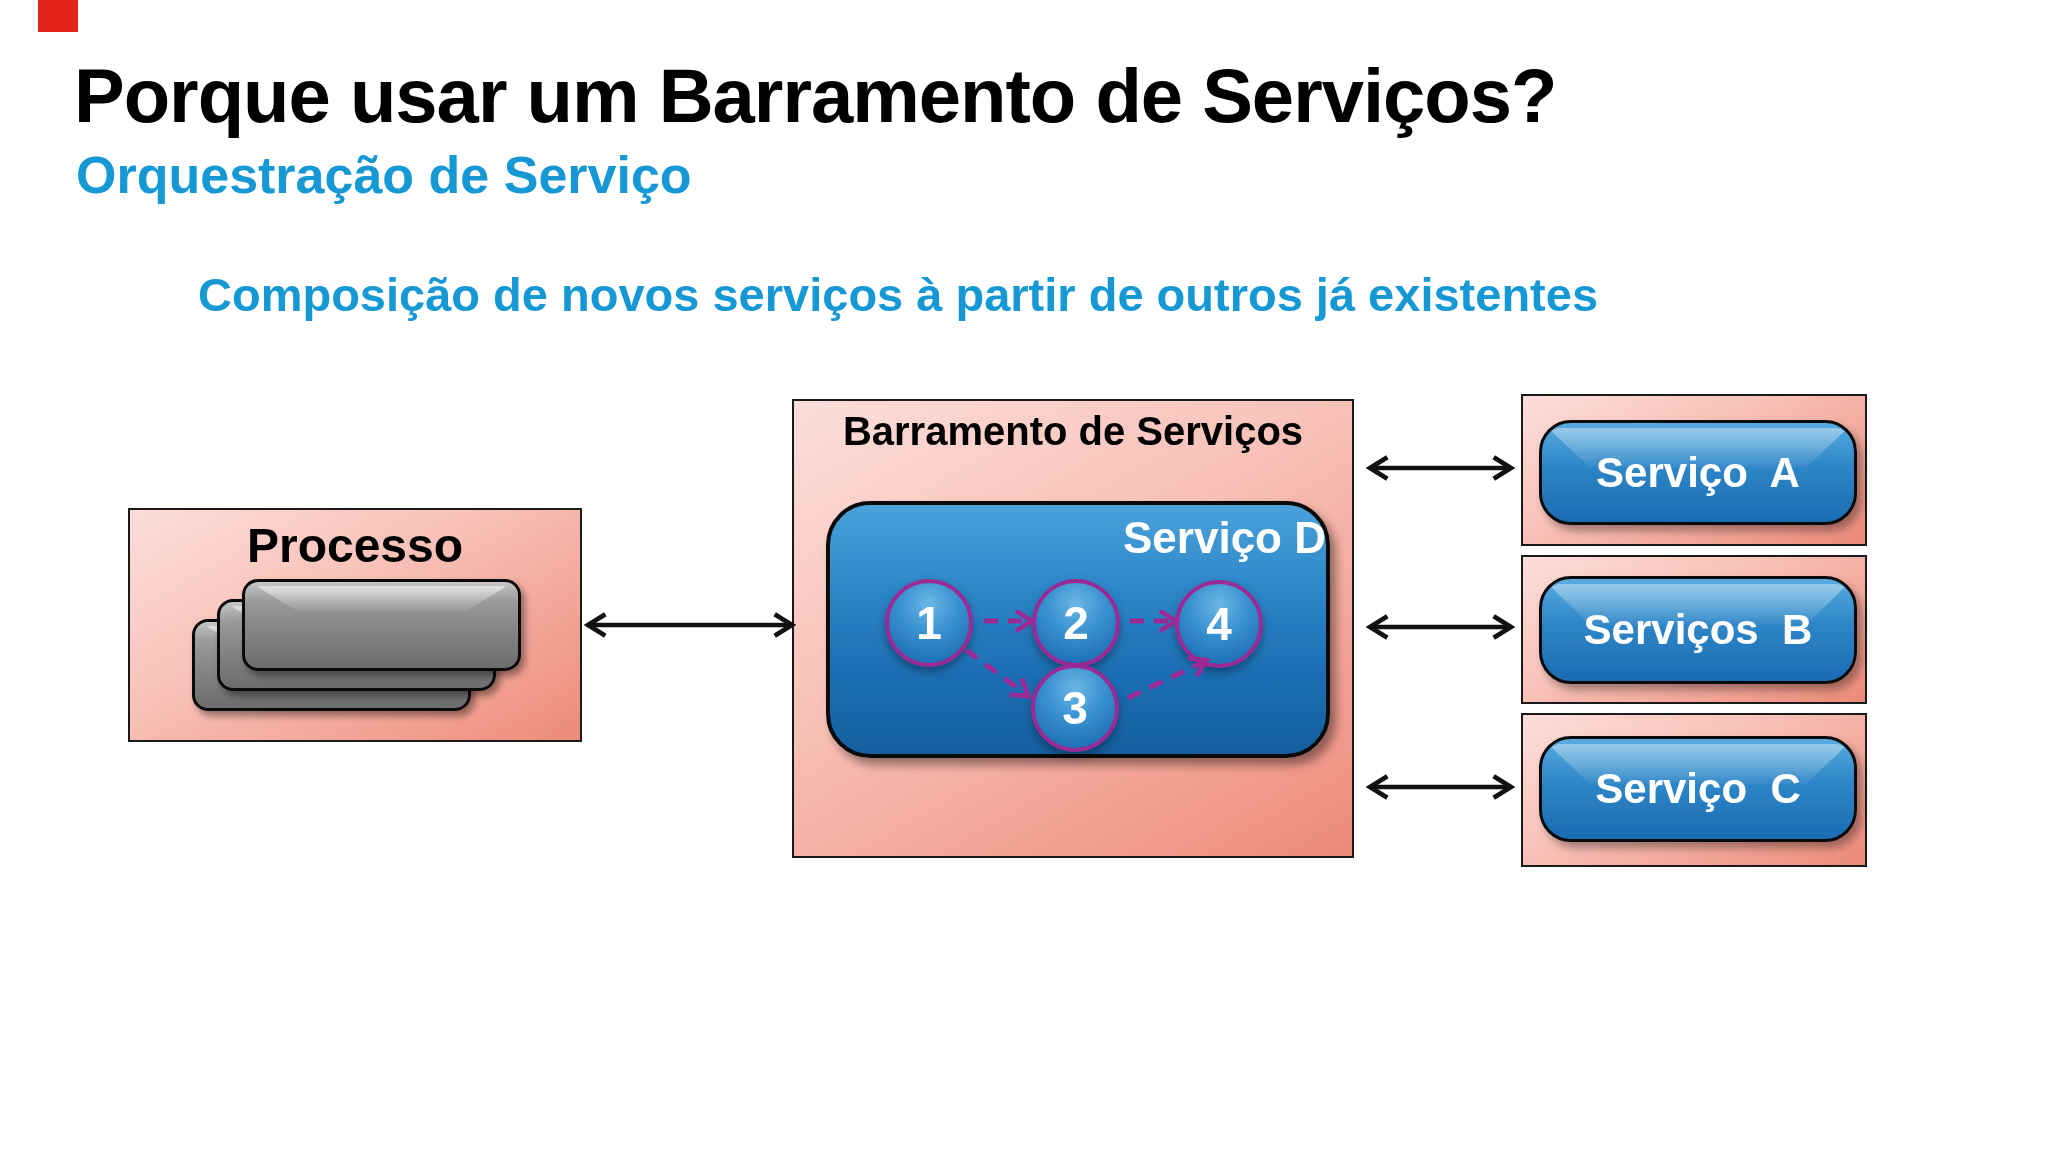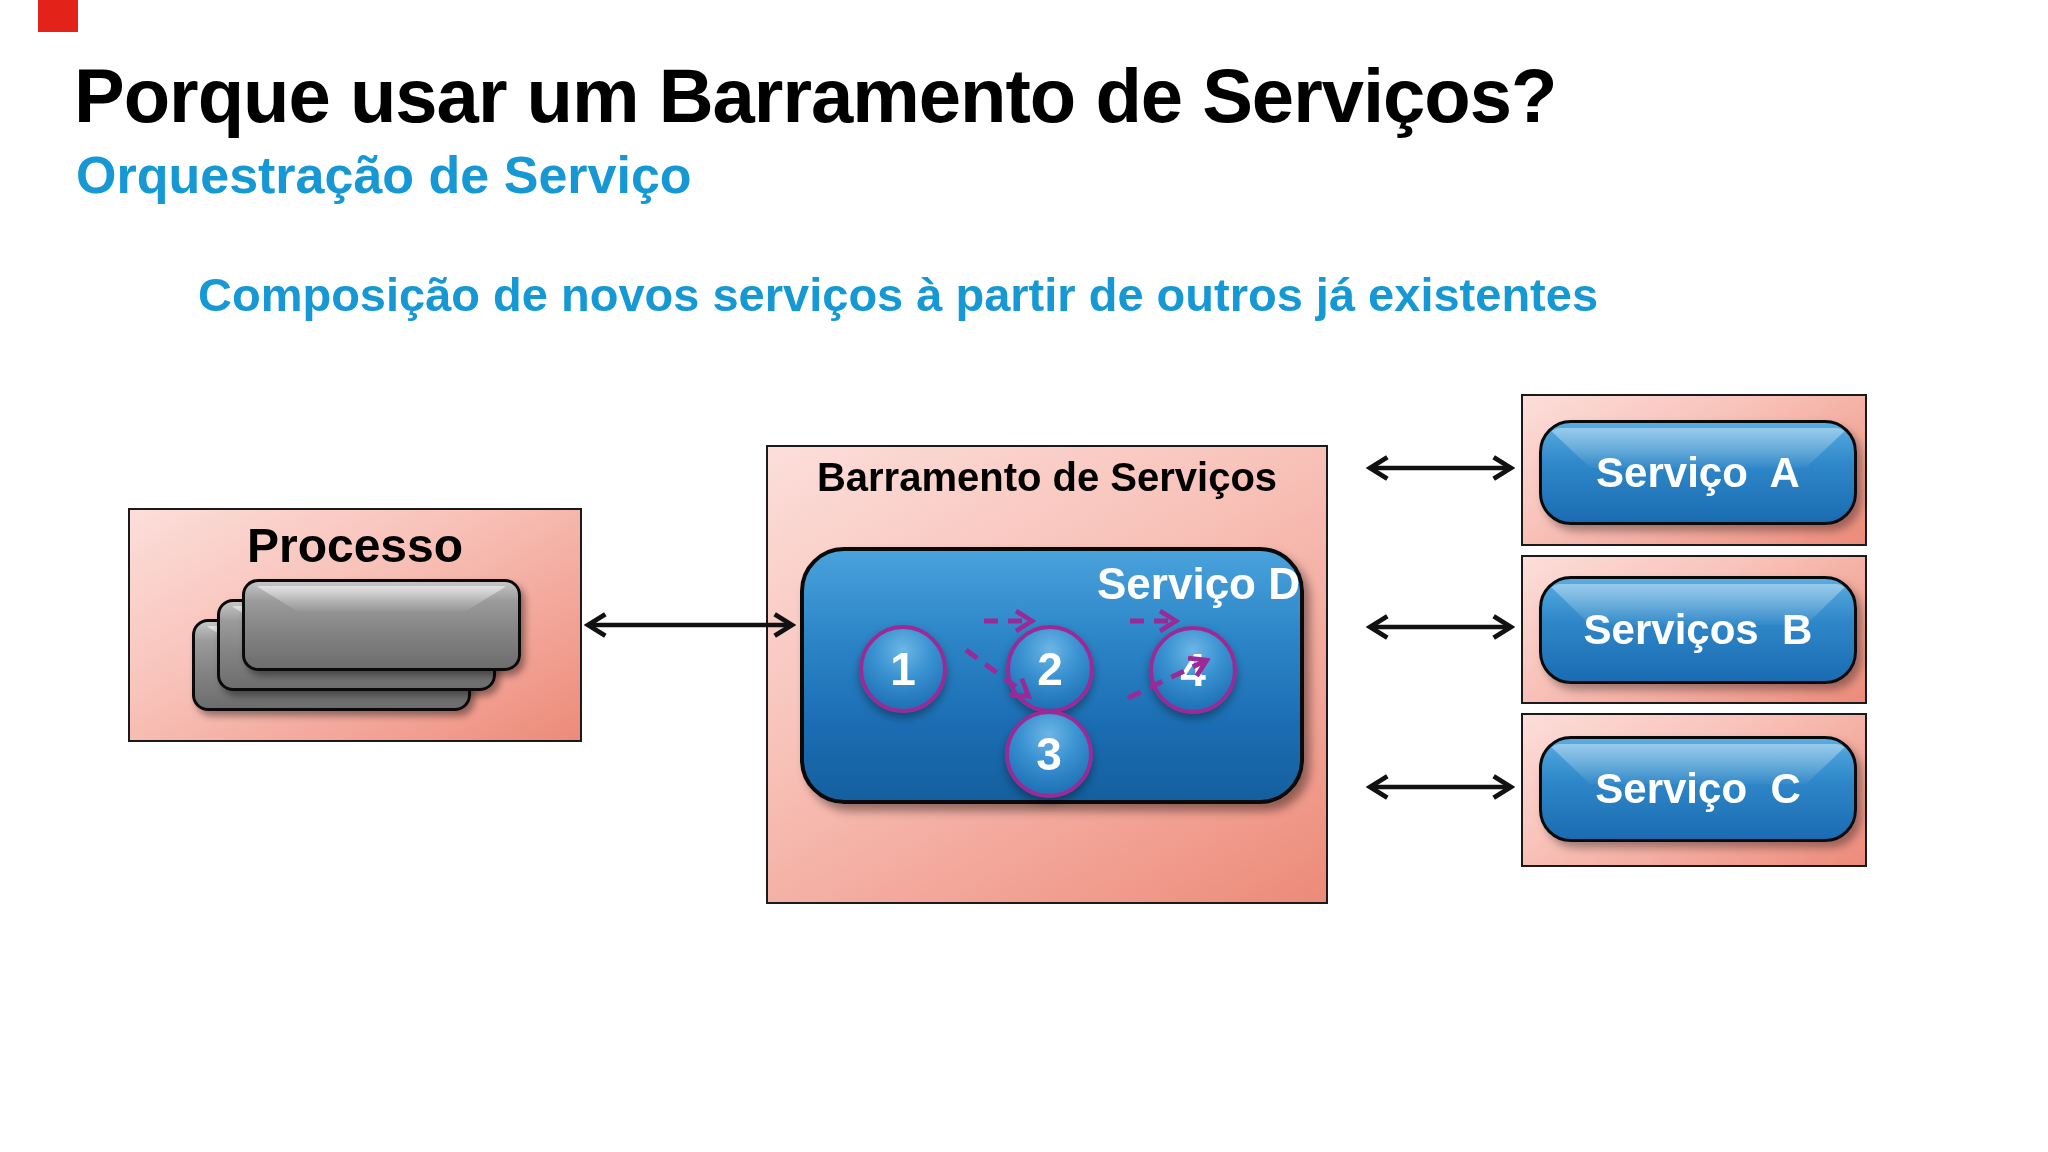--- a/index.html
+++ b/index.html
@@ -16,21 +16,21 @@
   .page-title{left:74px;top:56px;font-size:76px;font-weight:bold;color:#000;letter-spacing:-1px;line-height:1.05;white-space:nowrap;}
   .page-subtitle{left:76px;top:148px;font-size:52px;font-weight:bold;color:#1598d4;line-height:1.05;white-space:nowrap;}
   .statement{left:154px;top:270px;font-size:47px;font-weight:bold;color:#1598d4;line-height:1.05;white-space:nowrap;margin-left:44px;}
 
   
   .pink{
     border:2px solid #1a1a1a;
     background:linear-gradient(150deg,#fcdeda 0%,#f8c2b9 40%,#f0998a 85%,#ec8a79 100%);
   }
   .processo-box{left:128px;top:508px;width:450px;height:230px;}
-  .barramento-box{left:766px;top:399px;width:558px;height:455px;margin-top:46px;}
+  .barramento-box{left:792px;top:399px;width:558px;height:455px;}
   .panel-label{left:0;right:0;top:8px;text-align:center;font-size:40px;font-weight:bold;color:#000;}
   .processo-box .panel-label{top:8px;font-size:48px;}
 
   
   .gray-rect{
     position:absolute;width:273px;height:86px;border:3px solid #0a0a0a;border-radius:16px;
     background:linear-gradient(180deg,#c6c6c6 0%,#9b9b9b 22%,#858585 55%,#6d6d6d 100%);
     box-shadow:4px 5px 7px rgba(0,0,0,0.40);
   }
   .gray-rect::before{

